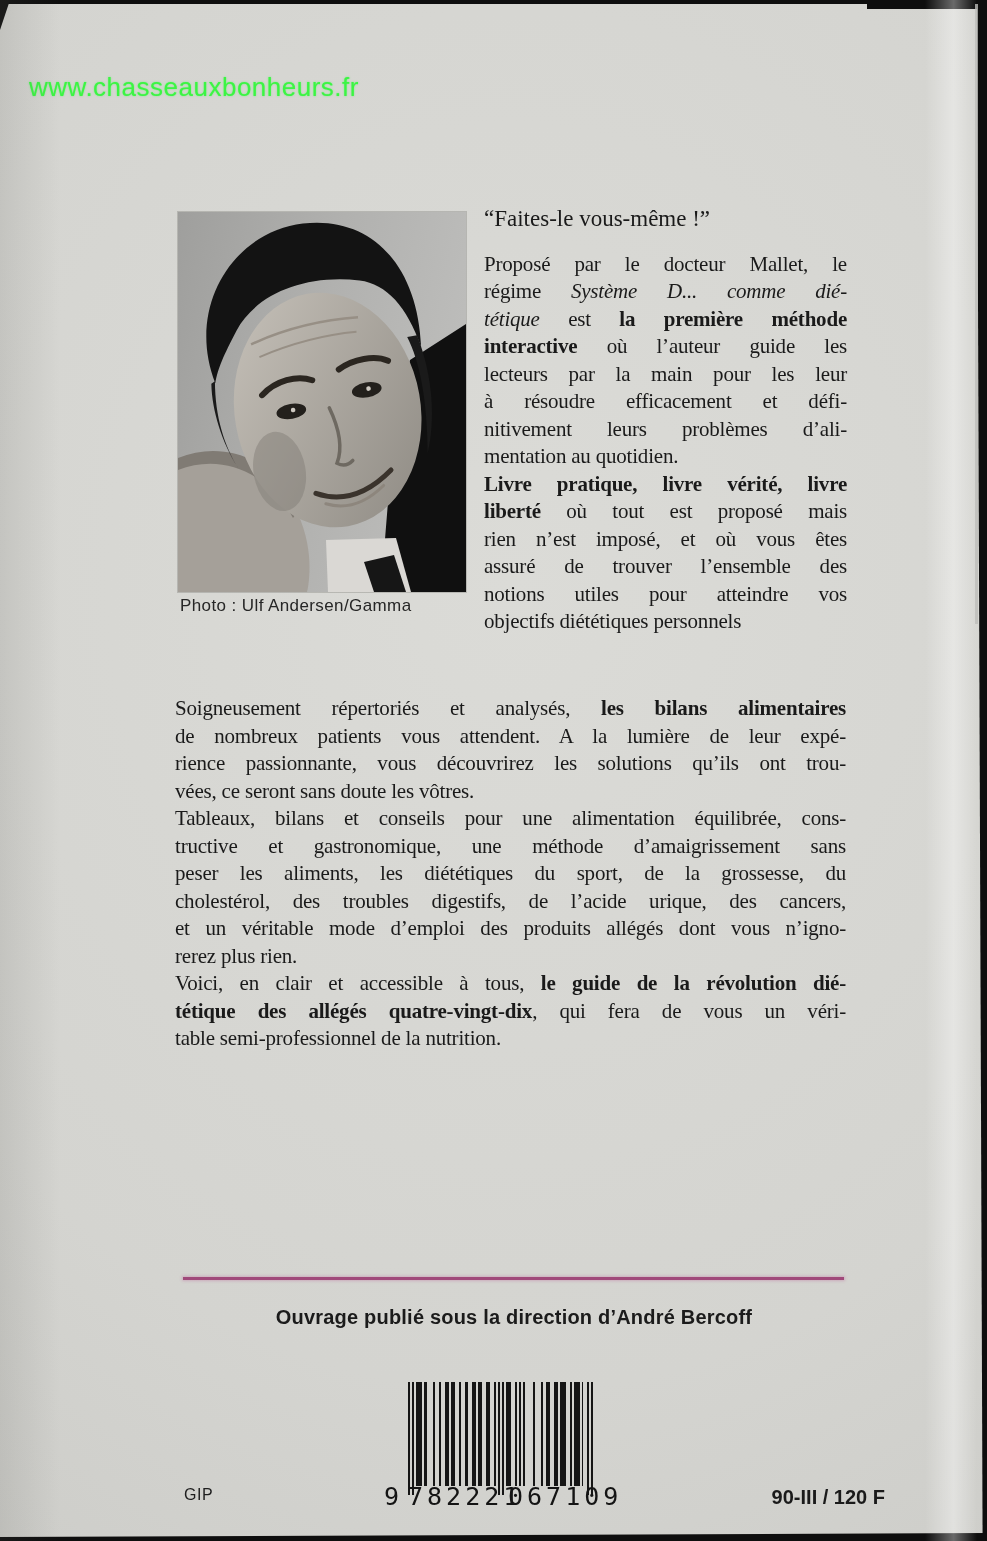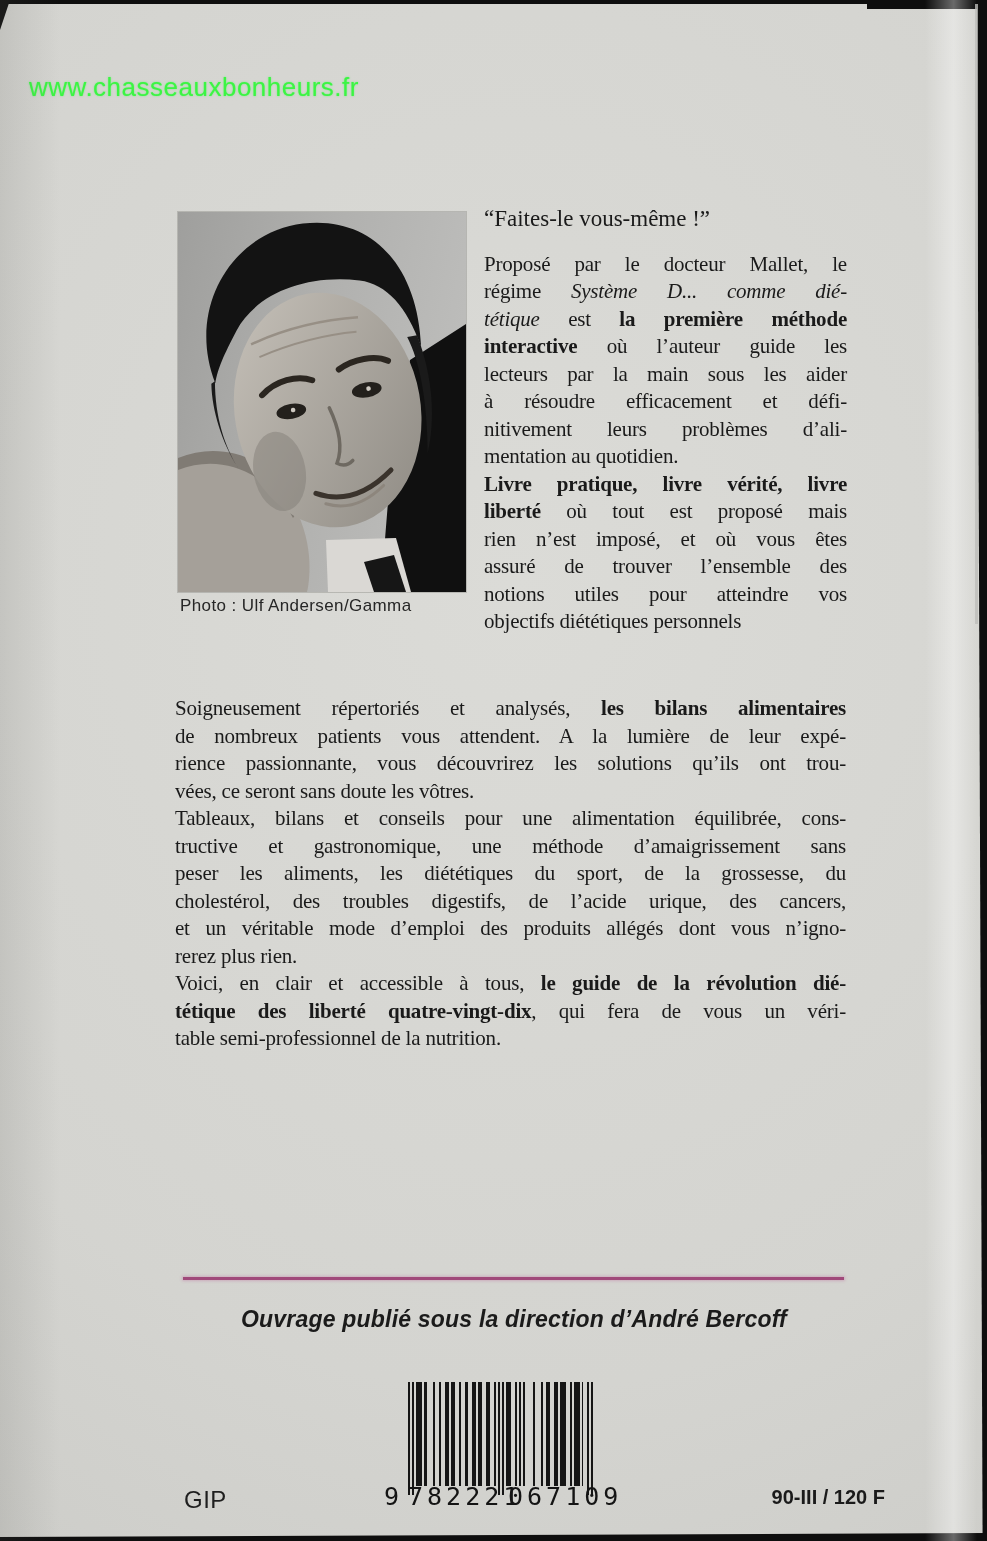--- a/index.html
+++ b/index.html
@@ -42,35 +42,35 @@
   .col{position:absolute;left:484px;top:205px;width:363px;}
   .full{position:absolute;left:175px;top:651px;width:671px;margin-top:44px;}
   .tl{text-align:justify;text-align-last:justify;}
   .para .tl:last-child{text-align-last:left;}
   .b{font-weight:700;}
   .i{font-style:italic;}
 
   .rule{position:absolute;left:183px;top:1277px;width:661px;height:3px;
     box-shadow:0 0 3px 1px rgba(194,120,165,.45);}
   .editor{position:absolute;left:183px;top:1306px;width:662px;text-align:center;
-    font-family:"Liberation Sans",sans-serif;font-style:italic;font-weight:700;
-    font-size:23px;color:#1b1b1b;letter-spacing:.2px;}
+    font-family:"Liberation Sans",sans-serif;font-weight:700;
+    font-size:20px;color:#1b1b1b;letter-spacing:.2px;}
 
   .barcode{position:absolute;left:408px;top:1382px;width:186px;height:130px;}
   .bars{position:absolute;left:0;top:0;width:186px;height:113px;}
   .bar{position:absolute;top:0;height:104px;background:#151515;}
   .bar.g{height:113px;}
   .bc-digits{position:absolute;top:100px;font-family:"DejaVu Sans Mono",monospace;
     font-size:25px;color:#141414;}
   .bc-lead{left:-24px;}
   .bc-left{left:0;letter-spacing:4px;}
   .bc-right{left:100px;letter-spacing:4px;}
 
   .gip{position:absolute;left:184px;top:1486px;
-    font-family:"Liberation Sans",sans-serif;font-size:24px;color:#1e1e1e;letter-spacing:.5px;}
+    font-family:"Liberation Sans",sans-serif;font-size:16px;color:#1e1e1e;letter-spacing:.5px;}
   .price{position:absolute;left:730px;top:1486px;width:155px;text-align:right;
     font-family:"Liberation Sans",sans-serif;font-size:20px;font-weight:700;color:#1a1a1a;}
 </style>
 </head>
 <body>
 
 <div class="cover">
 
   <div class="watermark" style="color: rgb(59, 245, 67);">www.chasseauxbonheurs.fr</div>
 
@@ -115,21 +115,21 @@
   </div>
   <div class="caption">Photo : Ulf Andersen/Gamma</div>
 
   <div class="col body-text">
     <div class="quote">“Faites-le vous-même !”</div>
     <div class="para">
         <div class="tl"><span>Proposé par le docteur Mallet, le</span></div>
         <div class="tl"><span>régime </span><span class="i">Système D... comme dié-</span></div>
         <div class="tl"><span class="i">tétique</span><span> est </span><span class="b">la première méthode</span></div>
         <div class="tl"><span class="b">interactive</span><span> où l’auteur guide les</span></div>
-        <div class="tl"><span>lecteurs par la main sous les aider</span></div>
+        <div class="tl"><span>lecteurs par la main pour les leur</span></div>
         <div class="tl"><span>à résoudre efficacement et défi-</span></div>
         <div class="tl"><span>nitivement leurs problèmes d’ali-</span></div>
         <div class="tl"><span>mentation au quotidien.</span></div>
       </div>
     <div class="para">
         <div class="tl"><span class="b">Livre pratique, livre vérité, livre</span></div>
         <div class="tl"><span class="b">liberté</span><span> où tout est proposé mais</span></div>
         <div class="tl"><span>rien n’est imposé, et où vous êtes</span></div>
         <div class="tl"><span>assuré de trouver l’ensemble des</span></div>
         <div class="tl"><span>notions utiles pour atteindre vos</span></div>
@@ -147,21 +147,21 @@
     <div class="para">
         <div class="tl"><span>Tableaux, bilans et conseils pour une alimentation équilibrée, cons-</span></div>
         <div class="tl"><span>tructive et gastronomique, une méthode d’amaigrissement sans</span></div>
         <div class="tl"><span>peser les aliments, les diététiques du sport, de la grossesse, du</span></div>
         <div class="tl"><span>cholestérol, des troubles digestifs, de l’acide urique, des cancers,</span></div>
         <div class="tl"><span>et un véritable mode d’emploi des produits allégés dont vous n’igno-</span></div>
         <div class="tl"><span>rerez plus rien.</span></div>
       </div>
     <div class="para">
         <div class="tl"><span>Voici, en clair et accessible à tous, </span><span class="b">le guide de la révolution dié-</span></div>
-        <div class="tl"><span class="b">tétique des liberté quatre-vingt-dix</span><span>, qui fera de vous un véri-</span></div>
+        <div class="tl"><span class="b">tétique des allégés quatre-vingt-dix</span><span>, qui fera de vous un véri-</span></div>
         <div class="tl"><span>table semi-professionnel de la nutrition.</span></div>
       </div>
   </div>
 
   <div class="rule" style="background: rgb(160, 73, 122);"></div>
   <div class="editor">Ouvrage publié sous la direction d’André Bercoff</div>
 
   <div class="barcode">
     <div class="bars">
         <div class="bar g" style="left: 0px; width: 1.95px;"></div>

